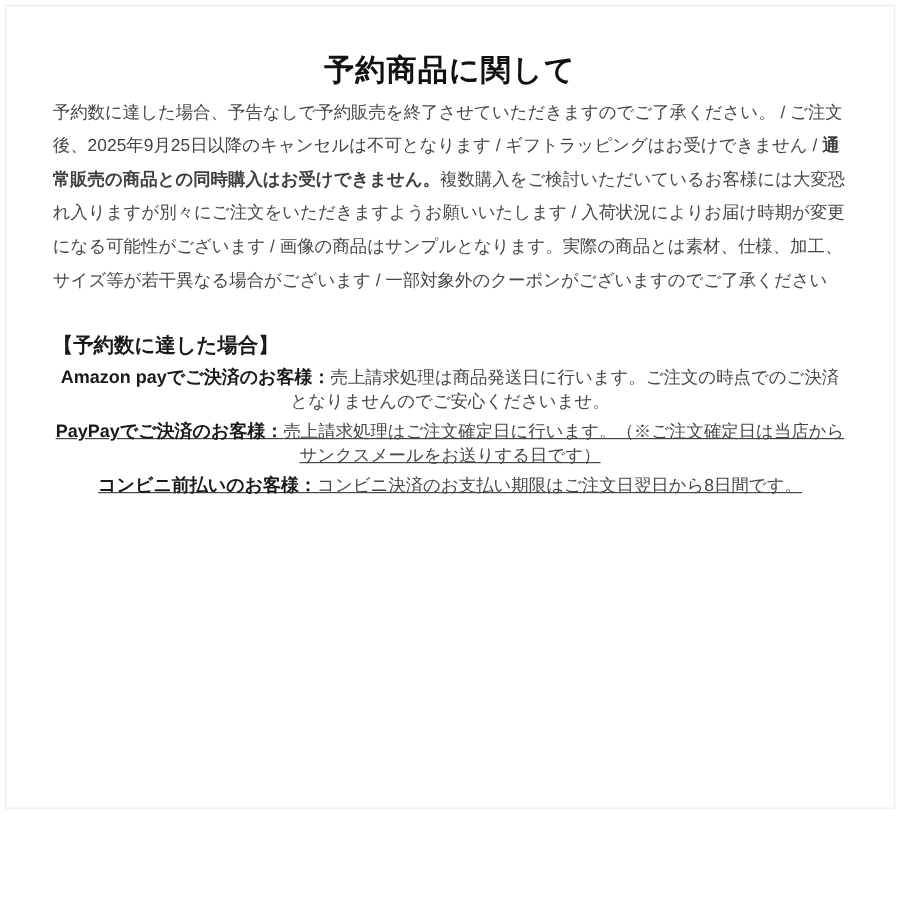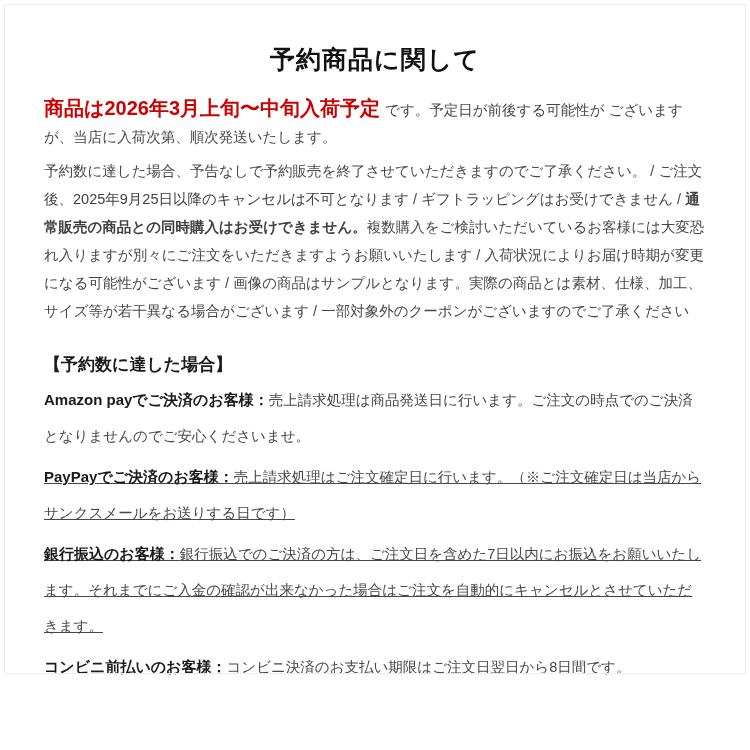--- a/index.html
+++ b/index.html
@@ -58,47 +58,46 @@
     font-size: 14.5px;
     line-height: 28px;
     color: #474747;
   }
   .red { color: #404040; margin-top: 42px; }
   .bold { font-weight: 700; }
   .payment-heading { margin-top: 28px; }
   .method {
     margin: 5px 0 0 0;
     font-size: 14.5px;
-    line-height: 36px;
+    line-height: 20px;
     color: #474747;
+    text-align: center;
   }
   .method:first-of-type { margin-top: 12px; }
   .method + .method { margin-top: 5px; text-decoration: underline; }
   .method-label {
     font-size: 15px;
     font-weight: 700;
     color: #1a1a1a;
   }
 </style>
 </head>
 <body>
 
 <div class="page">
   <div class="frame"></div>
 
   <h1 class="title">予約商品に関して</h1>
 
-  <p class="lead"><strong class="lead-highlight">商品は2026年3月上旬〜中旬入荷予定</strong><span>です。予定日が前後する可能性が ございますが、当店に入荷次第、順次発送いたします。</span></p>
 
 
   <p class="notice"><span class="seg">予約数に達した場合、予告なしで予約販売を終了させていただきますのでご了承ください。 / ご注文後、</span><span class="seg red">2025年9月25日以降のキャンセルは不可</span><span class="seg">となります / ギフトラッピングはお受けできません / </span><span class="seg red bold">通常販売の商品との同時購入はお受けできません。</span><span class="seg">複数購入をご検討いただいているお客様には大変恐れ入りますが別々にご注文をいただきますようお願いいたします / 入荷状況によりお届け時期が変更になる可能性がございます / 画像の商品はサンプルとなります。実際の商品とは素材、仕様、加工、サイズ等が若干異なる場合がございます / 一部対象外のクーポンがございますのでご了承ください</span></p>
 
   <h2 class="section-heading payment-heading">【予約数に達した場合】</h2>
 
   <p class="method"><span class="method-label">Amazon payでご決済のお客様：</span><span class="method-text">売上請求処理は商品発送日に行います。ご注文の時点でのご決済となりませんのでご安心くださいませ。</span></p>
 
   <p class="method"><span class="method-label">PayPayでご決済のお客様：</span><span class="method-text">売上請求処理はご注文確定日に行います。（※ご注文確定日は当店からサンクスメールをお送りする日です）</span></p>
 
 
-  <p class="method"><span class="method-label">銀行振込のお客様：</span><span class="method-text">銀行振込でのご決済の方は、ご注文日を含めた7日以内にお振込をお願いいたします。それまでにご入金の確認が出来なかった場合はご注文を自動的にキャンセルとさせていただきます。</span></p>
 
   <p class="method"><span class="method-label">コンビニ前払いのお客様：</span><span class="method-text">コンビニ決済のお支払い期限はご注文日翌日から8日間です。</span></p>
 </div>
 
 </body></html>

